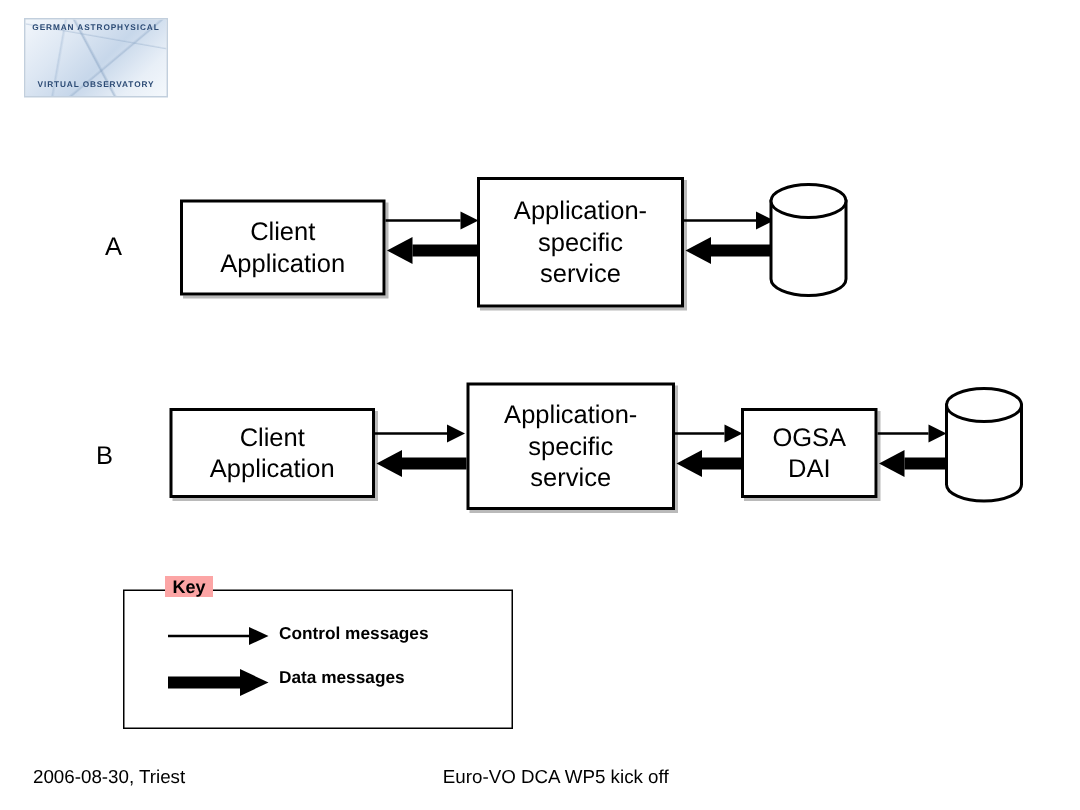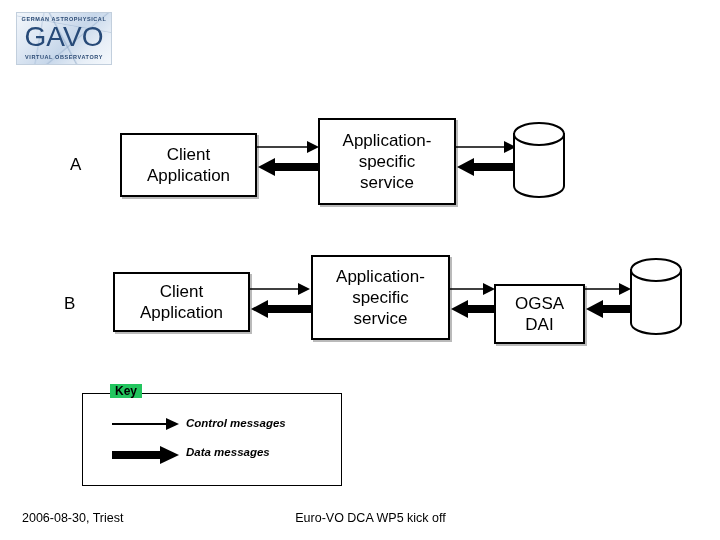--- a/index.html
+++ b/index.html
@@ -112,32 +112,31 @@
     width: 260px;
     height: 93px;
     border: 1px solid #000;
     box-sizing: border-box;
     background: transparent;
   }
   .key-legend {
     position: absolute;
     left: 110px;
     top: 384px;
-    background: #22c55e;
+    background: #fca5a5;
     padding: 0 5px;
     font-size: 12px;
     font-weight: bold;
     font-family: "Liberation Sans", sans-serif;
   }
   .key-row-label {
     position: absolute;
     font-size: 11.5px;
     font-weight: bold;
     font-family: "Liberation Sans", sans-serif;
-    font-style: italic;
   }
 
   
   .footer-left {
     position: absolute;
     left: 22px;
     top: 511px;
     font-size: 12.5px;
     font-family: "Liberation Sans", sans-serif;
   }
@@ -151,21 +150,20 @@
     font-family: "Liberation Sans", sans-serif;
     margin-left: 21px;
   }
 </style>
 </head>
 <body>
 
 <div class="logo">
   <div class="veins"></div>
   <div class="lg-top">GERMAN ASTROPHYSICAL</div>
-  <div class="lg-main">GAVO</div>
   <div class="lg-bot">VIRTUAL OBSERVATORY</div>
 </div>
 
 <div class="row-label" style="left:70px; top:155px;">A</div>
 
 <div class="box" style="left:120px; top:133px; width:137px; height:64px;">
   <div>
     <span>Client</span>
     <span>Application</span>
   </div>
@@ -248,21 +246,21 @@
     <polygon points="33,1 45,7 33,13" fill="#000"></polygon>
   </svg>
 </div>
 <div class="arrow" style="left:450px; top:297px;">
   <svg width="46" height="24" viewBox="0 0 46 24">
     <rect x="18" y="8" width="28" height="8" fill="#000"></rect>
     <polygon points="18,3 18,21 1,12" fill="#000"></polygon>
   </svg>
 </div>
 
-<div class="box" style="left:494px; top:284px; width:91px; height:60px;align-items:center;">
+<div class="box" style="left:494px; top:272px; width:91px; height:60px;align-items:center;">
   <div>
     <span>OGSA</span>
     <span>DAI</span>
   </div>
 </div>
 
 <div class="arrow" style="left:585px; top:282px;">
   <svg width="48" height="14" viewBox="0 0 48 14">
     <line x1="0" y1="7" x2="34" y2="7" stroke="#000" stroke-width="1.6"></line>
     <polygon points="34,1 46,7 34,13" fill="#000"></polygon>

